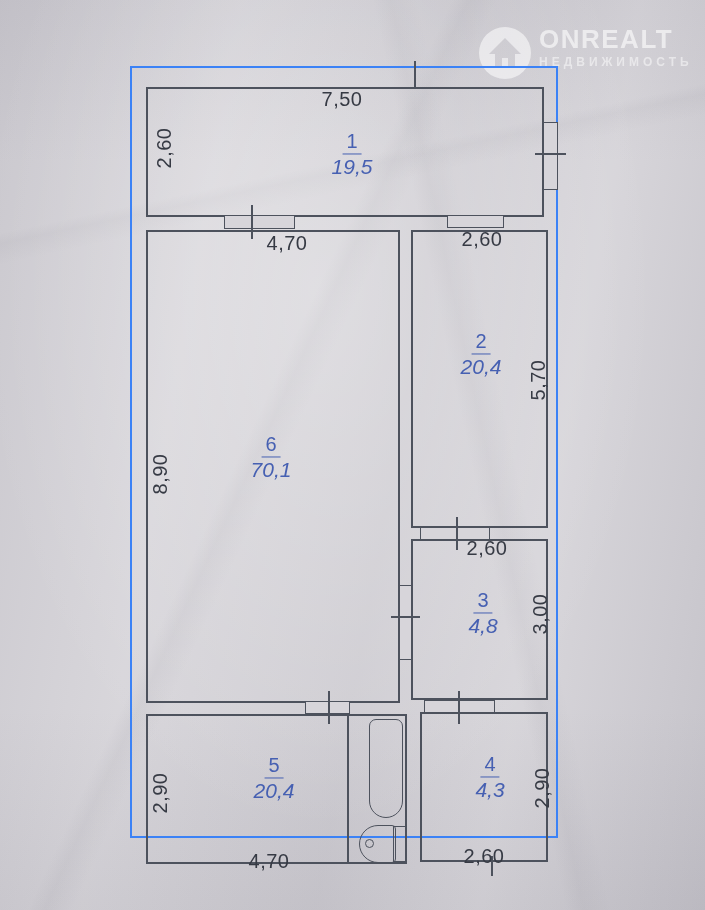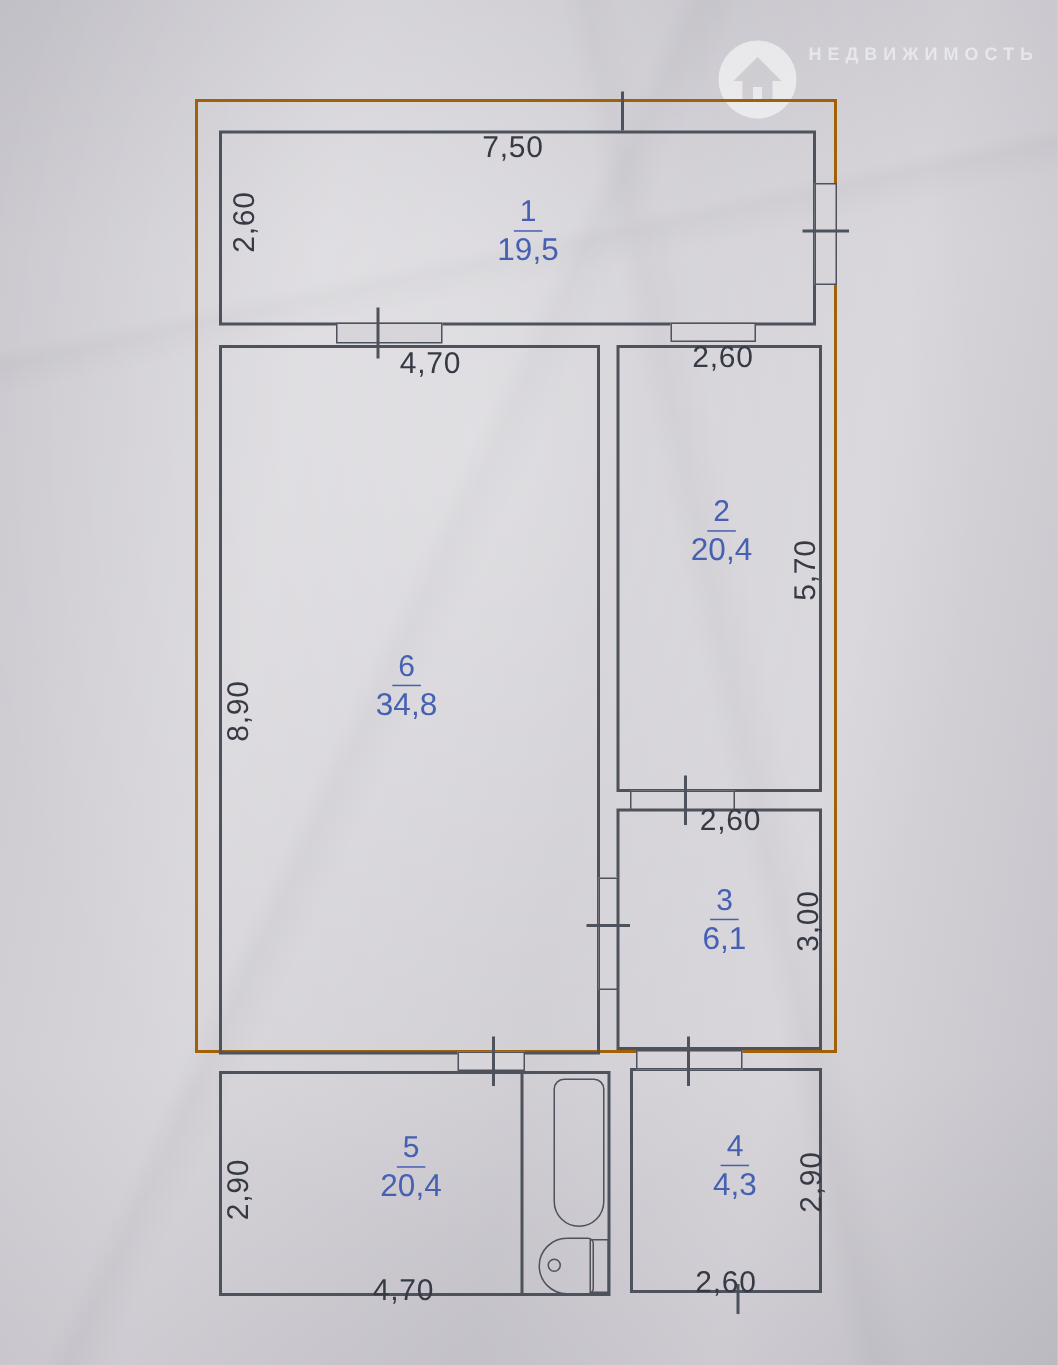--- a/index.html
+++ b/index.html
@@ -9,43 +9,43 @@
     background-color:#d5d3d8;
     background-image:
       radial-gradient(ellipse at 45% 32%, rgba(255,255,255,0.30), rgba(255,255,255,0) 62%),
       linear-gradient(100deg, rgba(116,114,128,0.12), rgba(255,255,255,0.07) 28%, rgba(112,110,124,0.07) 55%, rgba(255,255,255,0.06) 74%, rgba(100,98,114,0.14)),
       linear-gradient(180deg, rgba(128,126,140,0.10), rgba(255,255,255,0) 18%, rgba(255,255,255,0) 78%, rgba(118,116,130,0.12)),
       linear-gradient(115deg, transparent 40%, rgba(90,88,102,0.06) 41.5%, transparent 44%),
       linear-gradient(78deg, transparent 63%, rgba(90,88,102,0.055) 65%, transparent 68%),
       linear-gradient(168deg, transparent 22%, rgba(90,88,102,0.05) 23%, transparent 25%);
   }
   .plan{
-    position:absolute;left:130px;top:66px;width:428px;height:636px;
-    border:2px solid #a16207;box-sizing:border-box;
+    position:absolute;left:130px;top:66px;width:428px;height:772px;
+    border:2px solid #3b82f6;box-sizing:border-box;
   }
   .room{
     position:absolute;border:2px solid #4d525d;box-sizing:border-box;background:transparent;
   }
   .win{
     position:absolute;border:1.5px solid #4d525d;box-sizing:border-box;background:#d7d5da;
   }
   .tickv{position:absolute;width:2px;background:#4d525d;}
   .tickh{position:absolute;height:2px;background:#4d525d;}
   .partition{position:absolute;width:2px;background:#4d525d;}
   .dim{
     position:absolute;color:#363a44;font-size:20px;letter-spacing:0.5px;
     transform:translate(-50%,-50%);white-space:nowrap;
   }
   .dim.v{transform:translate(-50%,-50%) rotate(-90deg);}
   .rlabel{
     position:absolute;transform:translate(-50%,-50%);
     color:#4660b2;text-align:center;line-height:1.05;
   }
   .rnum{font-size:20px;display:inline-block;border-bottom:1.5px solid #4660b2;padding:0 4px 1px 4px;}
-  .rarea{font-size:21px;margin-top:2px;}
+  .rarea{font-size:21px;margin-top:2px;font-style:italic;}
   .tub{
     position:absolute;border:1.7px solid #4d525d;box-sizing:border-box;
     border-radius:7px 7px 17px 17px;background:transparent;
   }
   .toilet{position:absolute;}
   .toilet .bowl{
     position:absolute;left:0;top:0;width:37px;height:38px;border:1.7px solid #4d525d;
     box-sizing:border-box;border-radius:19px 4px 4px 19px;
   }
   .toilet .tank{
@@ -69,20 +69,21 @@
 </style>
 </head>
 <body>
 
 <div class="watermark">
   <svg width="54" height="54" viewBox="0 0 54 54">
     <path fill="rgba(255,255,255,0.55)" fill-rule="evenodd" d="M27,1 A26,26 0 1,0 27,53 A26,26 0 1,0 27,1 Z
          M27,12 L11,28 L17,28 L17,41 L24,41 L24,32 L30,32 L30,41 L37,41 L37,28 L43,28 Z"></path>
   </svg>
   <div class="wm-text">
+    <div class="wm-brand">ONREALT</div>
     <div class="wm-sub">НЕДВИЖИМОСТЬ</div>
   </div>
 </div>
 
 <div class="plan">
 
   <div class="room" style="left:14px;top:19px;width:398px;height:130px;"></div>
   <div class="room" style="left:14px;top:162px;width:254px;height:473px;"></div>
   <div class="room" style="left:279px;top:162px;width:137px;height:298px;"></div>
   <div class="room" style="left:279px;top:471px;width:137px;height:161px;"></div>
@@ -137,25 +138,25 @@
   <div class="rlabel" style="left:220px;top:87px;">
     <div class="rnum">1</div>
     <div class="rarea">19,5</div>
   </div>
   <div class="rlabel" style="left:349px;top:287px;">
     <div class="rnum">2</div>
     <div class="rarea">20,4</div>
   </div>
   <div class="rlabel" style="left:139px;top:390px;">
     <div class="rnum">6</div>
-    <div class="rarea">34,8</div>
+    <div class="rarea">70,1</div>
   </div>
   <div class="rlabel" style="left:351px;top:546px;">
     <div class="rnum">3</div>
-    <div class="rarea">6,1</div>
+    <div class="rarea">4,8</div>
   </div>
   <div class="rlabel" style="left:142px;top:711px;">
     <div class="rnum">5</div>
     <div class="rarea">20,4</div>
   </div>
   <div class="rlabel" style="left:358px;top:710px;">
     <div class="rnum">4</div>
     <div class="rarea">4,3</div>
   </div>
 

